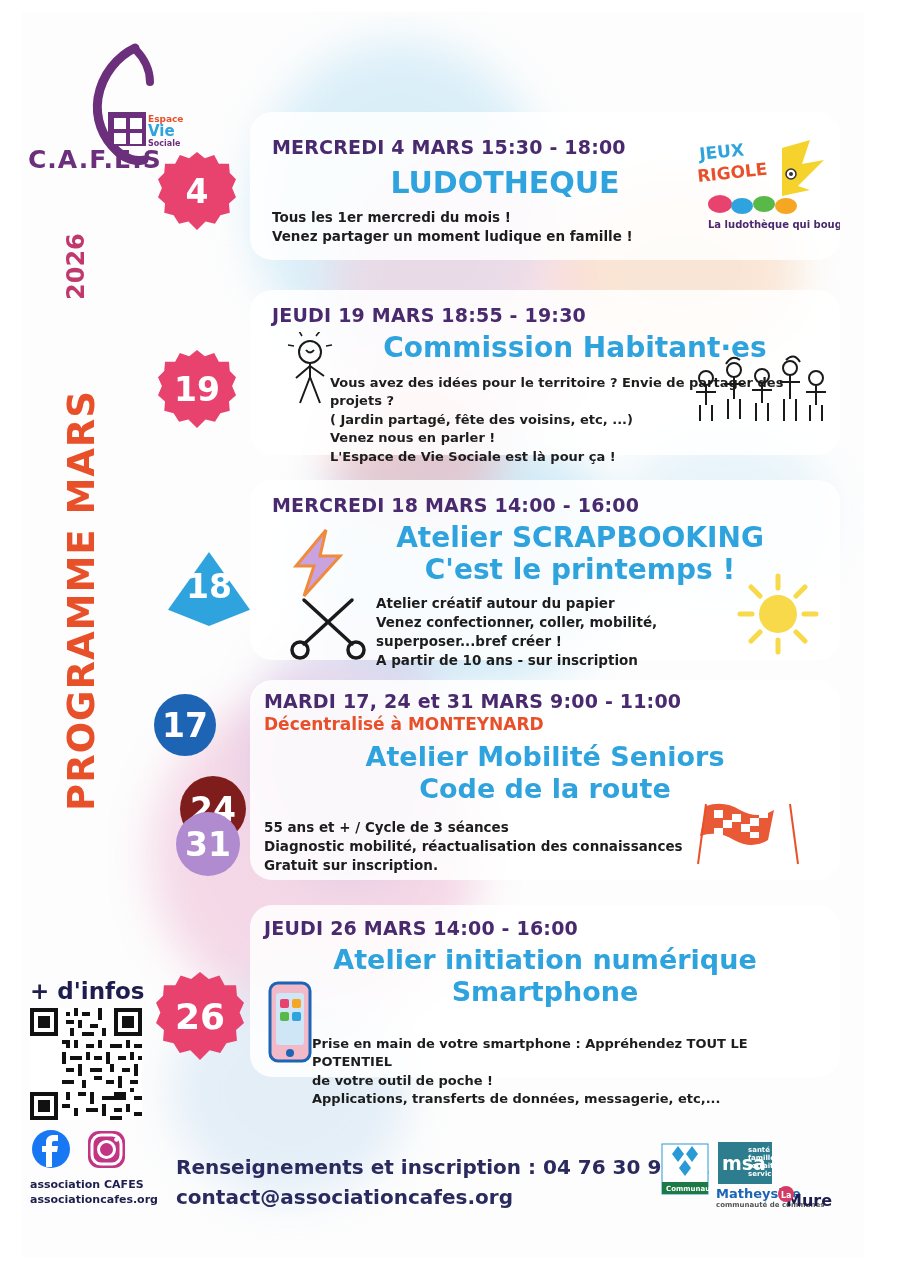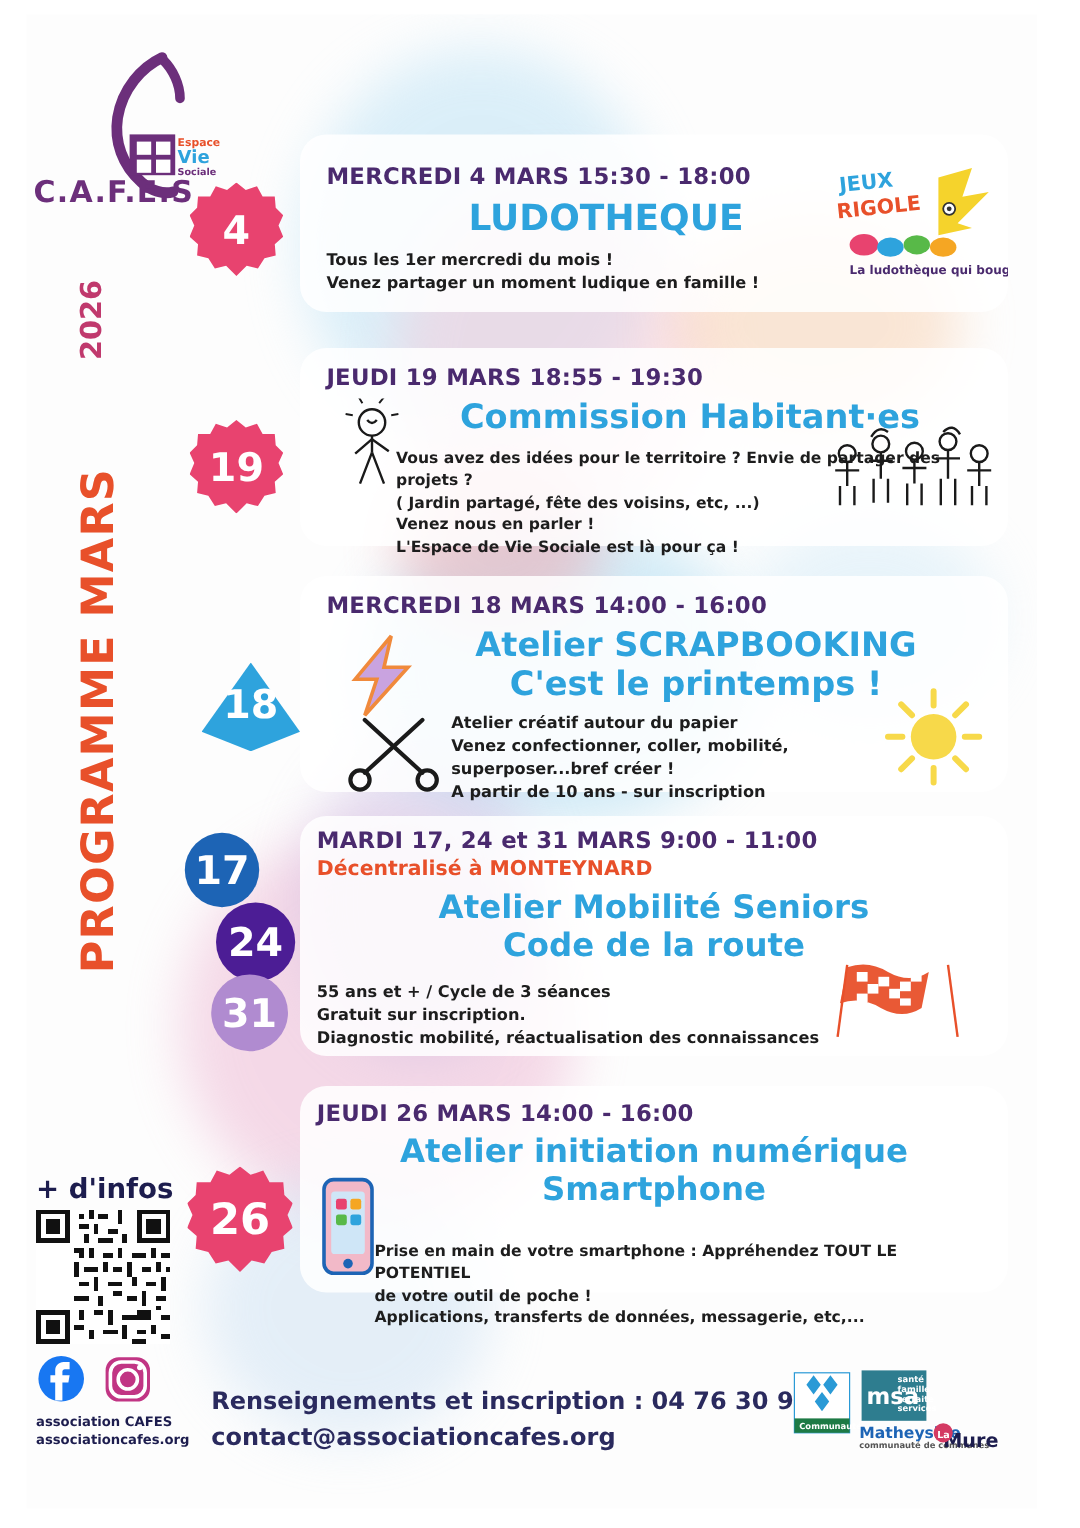--- a/index.html
+++ b/index.html
@@ -255,22 +255,22 @@
     <span class="glyph" style="position:relative;z-index:2;margin-top:-6px;">18</span>
   </div>
 
   <div class="card" style="left:250px;top:680px;width:590px;height:200px;">
     <div class="date-line" style="position:absolute;left:14px;top:10px;">MARDI 17, 24 et 31 MARS 9:00 - 11:00</div>
     <div class="sub-line" style="position:absolute;left:14px;top:34px;">Décentralisé à MONTEYNARD</div>
     <div class="title-blue" style="position:absolute;left:60px;top:62px;width:470px;font-size:27px;">Atelier Mobilité Seniors</div>
     <div class="title-blue" style="position:absolute;left:60px;top:94px;width:470px;font-size:27px;">Code de la route</div>
     <div class="body-txt" style="position:absolute;left:14px;top:138px;width:440px;font-weight:bold;">
       <div>55 ans et + / Cycle de 3 séances</div>
+      <div>Diagnostic mobilité, réactualisation des connaissances</div>
       <div>Gratuit sur inscription.</div>
-      <div>Diagnostic mobilité, réactualisation des connaissances</div>
     </div>
 
     <svg style="position:absolute;left:430px;top:118px;" width="140" height="70" viewBox="0 0 140 70">
       <g stroke="#e8502a" stroke-width="2" fill="none">
         <path d="M18 66 L26 6"></path>
           <path d="M118 66 L110 6"></path>
       </g>
       <g fill="#e8502a">
         <path d="M26 8 q18 -6 34 4 q18 10 34 0 l-6 30 q-16 10 -34 0 q-16 -10 -34 -4 Z" opacity="0.95"></path>
       </g>
@@ -282,21 +282,21 @@
         <rect x="61" y="26" width="9" height="8"></rect>
           <rect x="79" y="12" width="9" height="8"></rect>
         <rect x="34" y="30" width="9" height="7"></rect>
           <rect x="70" y="34" width="9" height="6"></rect>
       </g>
     </svg>
   </div>
   <div class="badge circ" style="left:154px;top:694px;width:62px;height:62px;background:#1d64b5;">
     <span>17</span>
   </div>
-  <div class="badge circ" style="left:180px;top:752px;width:66px;height:66px;background:#4c1d95;">
+  <div class="badge circ" style="left:180px;top:776px;width:66px;height:66px;background:#7f1d1d;">
     <span>24</span>
   </div>
   <div class="badge circ" style="left:176px;top:812px;width:64px;height:64px;background:#b08bd0;">
     <span>31</span>
   </div>
 
   <div class="card" style="left:250px;top:905px;width:590px;height:172px;">
     <div class="date-line" style="position:absolute;left:14px;top:12px;">JEUDI 26 MARS 14:00 - 16:00</div>
     <div class="title-blue" style="position:absolute;left:55px;top:72px;width:480px;font-size:27px;">Smartphone</div>
     <div class="title-blue" style="position:absolute;left:55px;top:40px;width:480px;font-size:27px;">Atelier initiation numérique</div>

